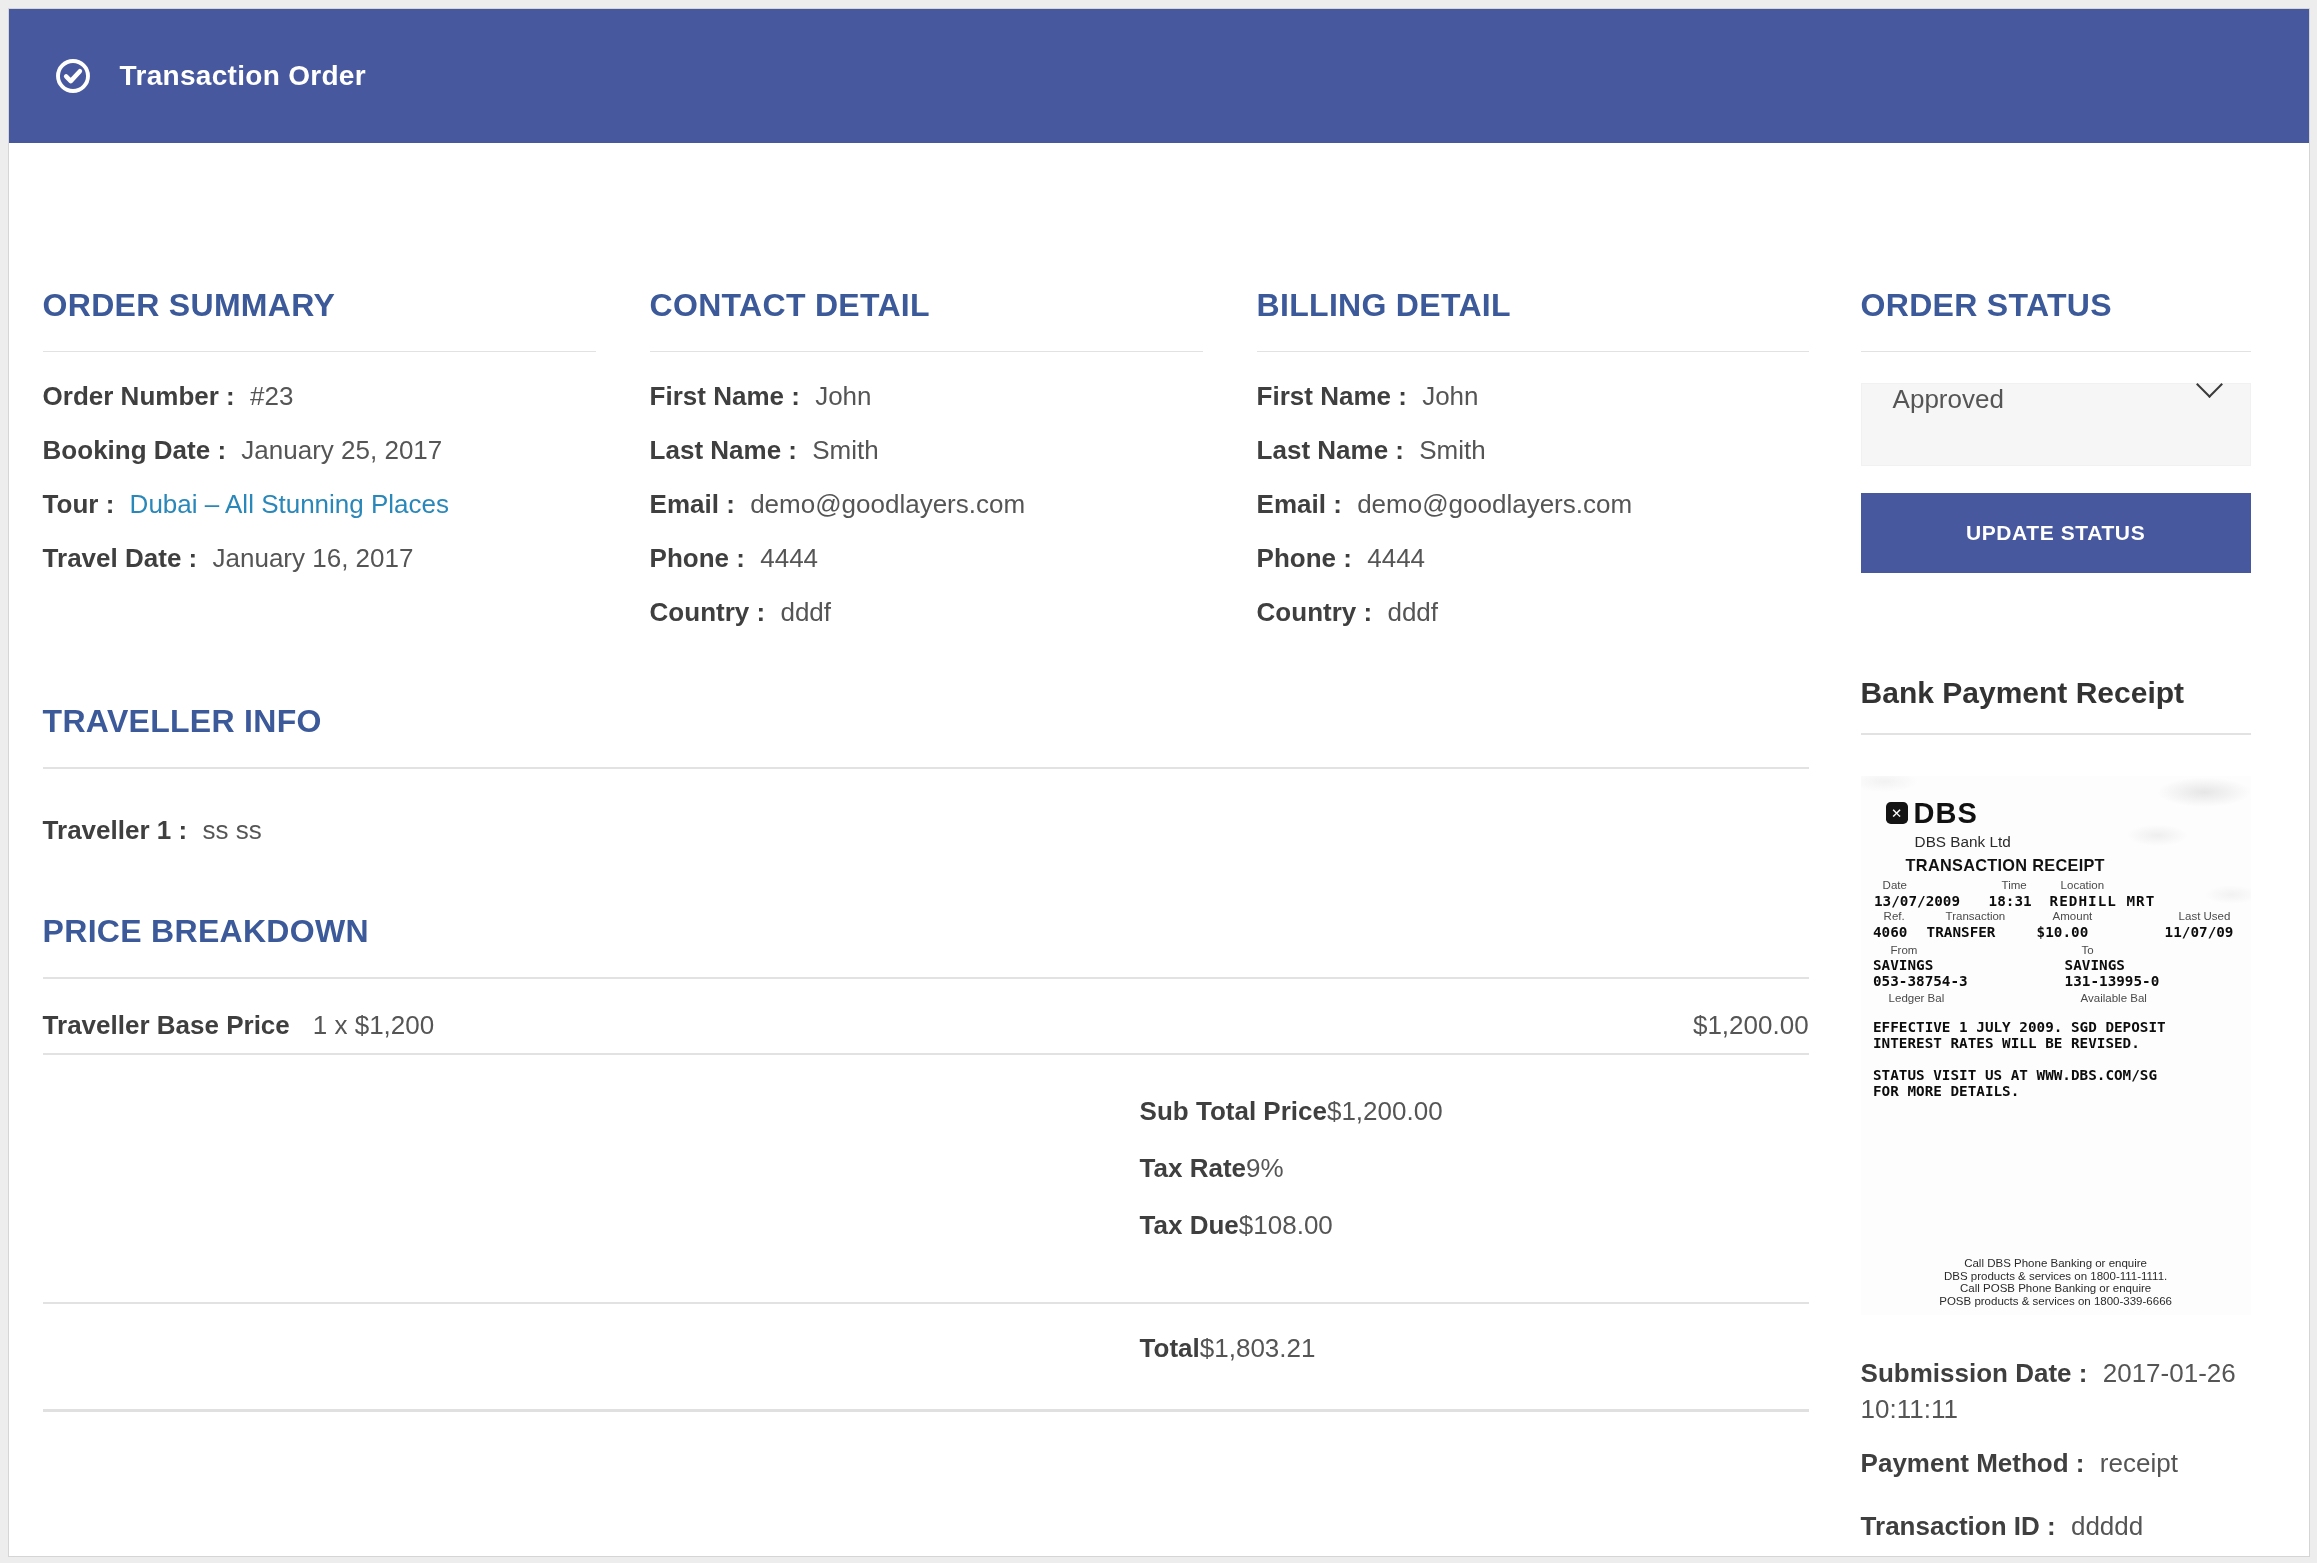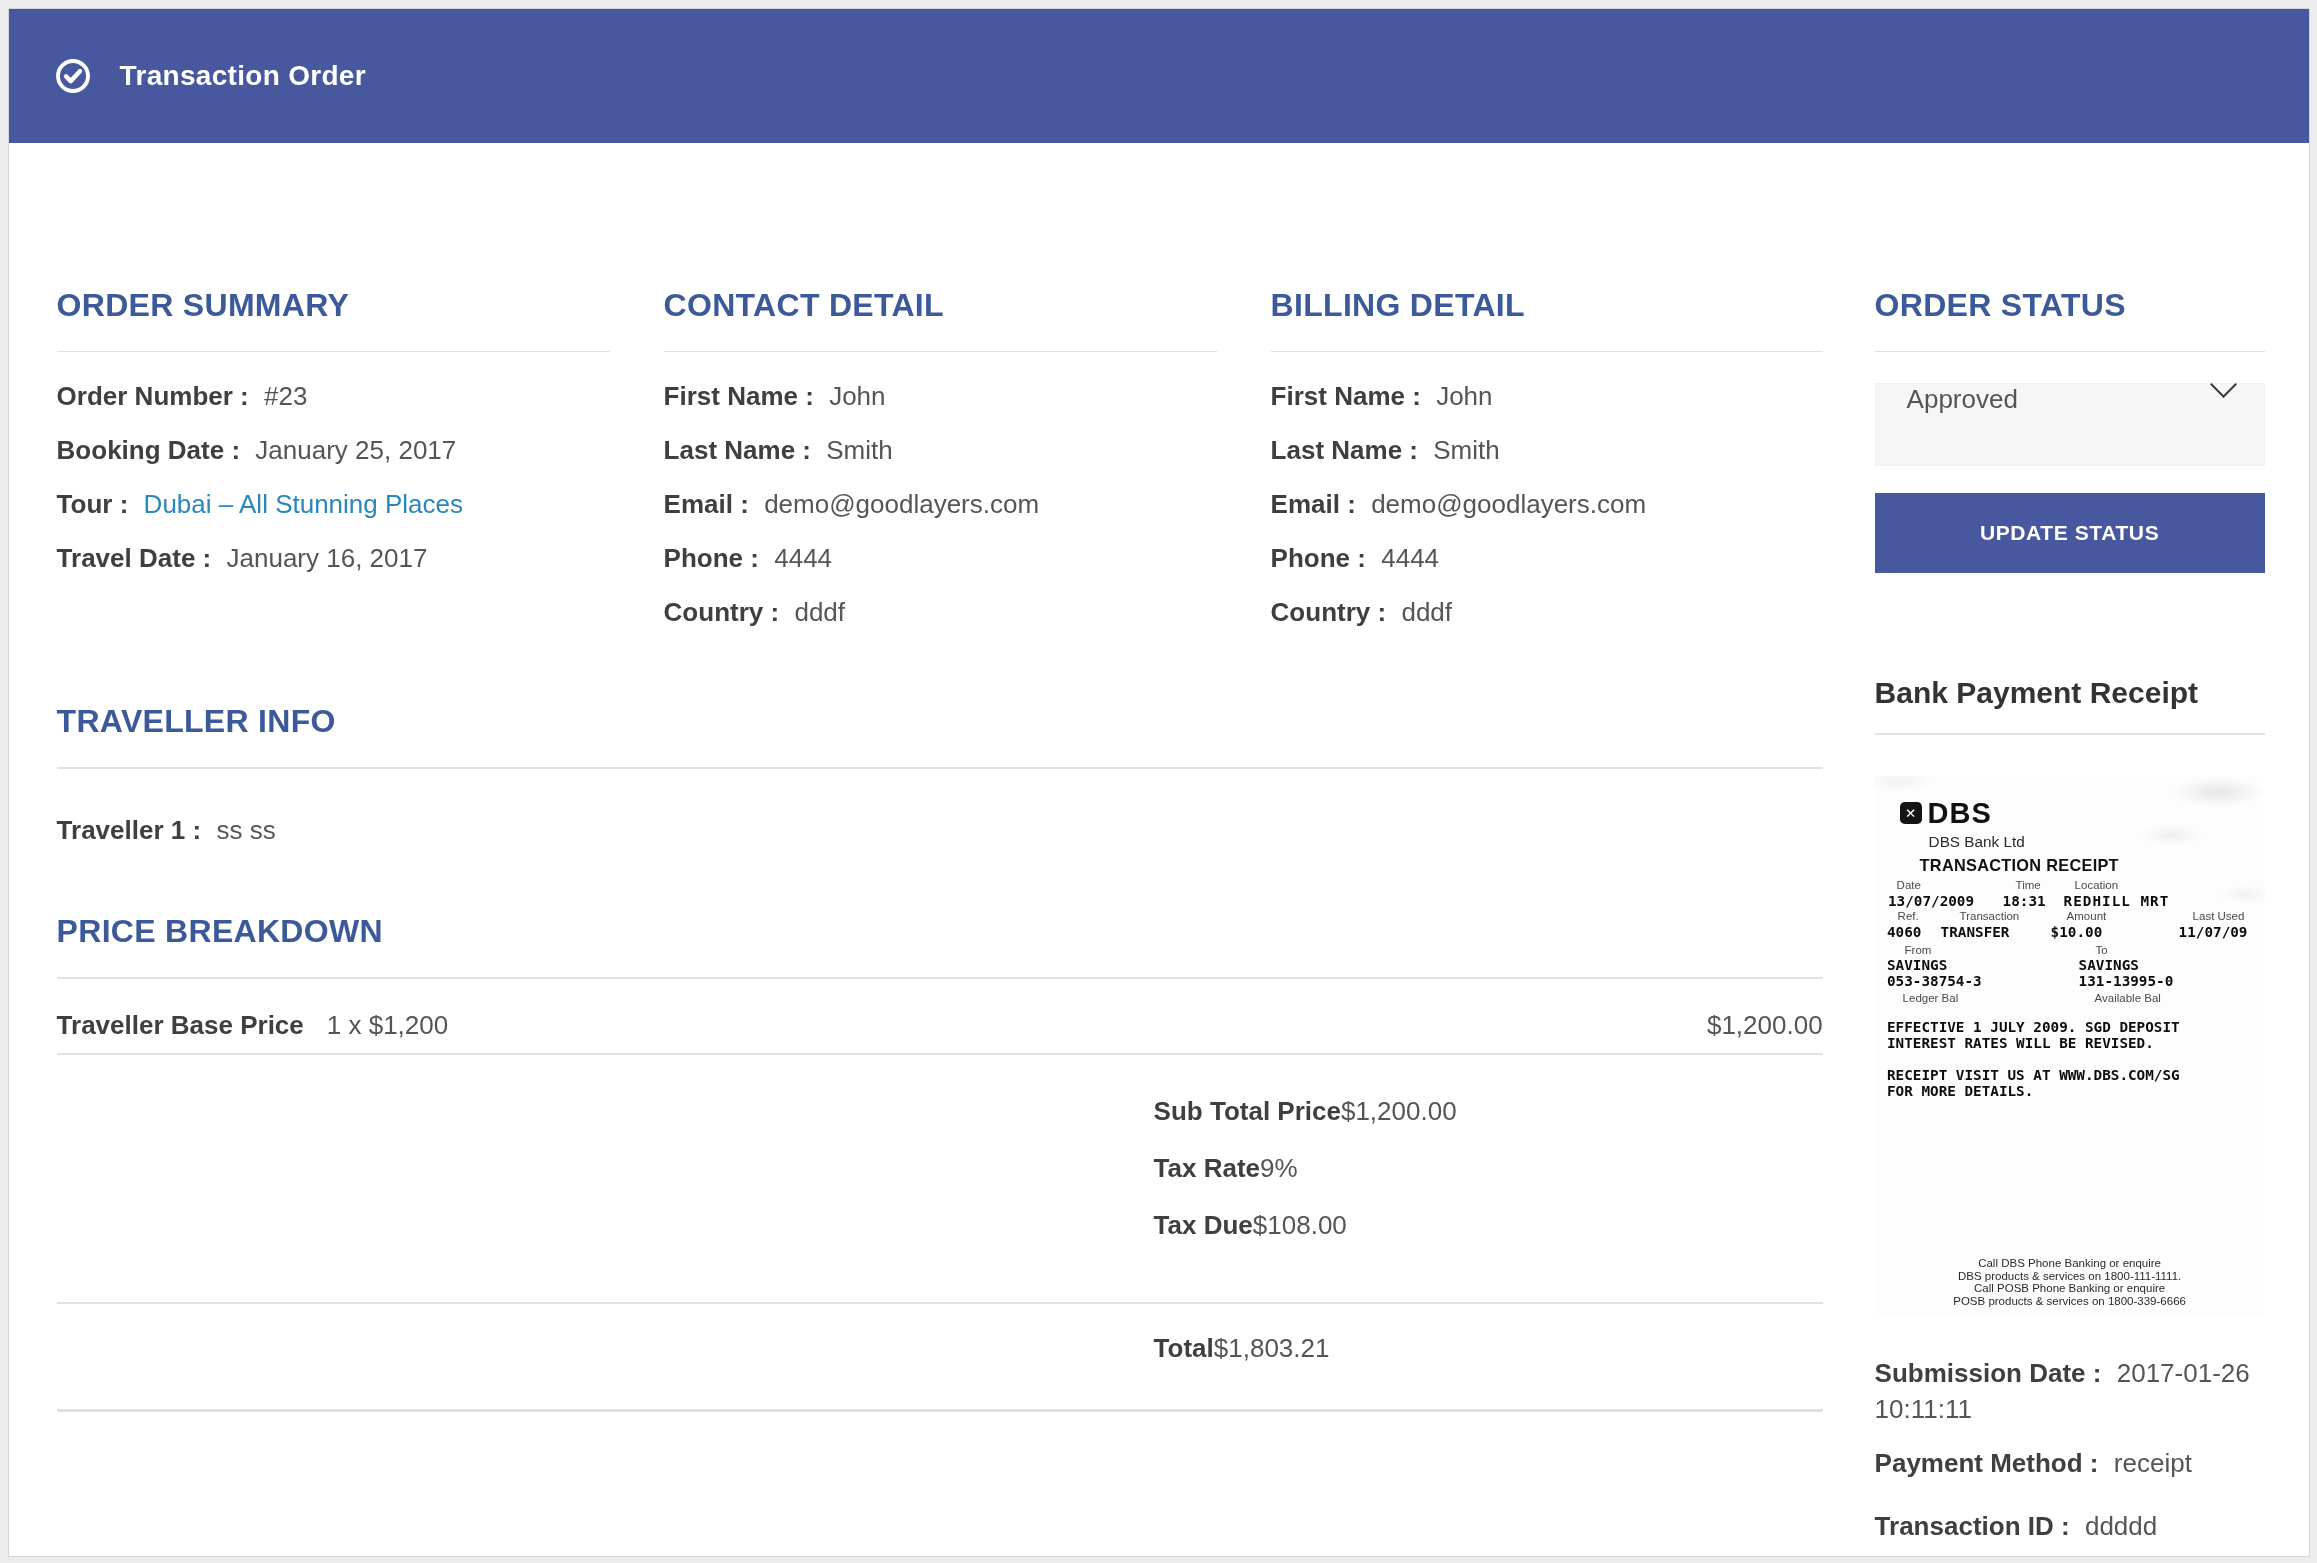--- a/index.html
+++ b/index.html
@@ -18,21 +18,21 @@
     overflow: hidden;
   }
   
   .topbar {
     height: 134px; background: #48589f;
     display: flex; align-items: center;
     padding: 16px 46px; gap: 29px;
   }
   .topbar-title { font-size: 28px; font-weight: 700; color: #fff; letter-spacing: 0.3px; }
   
-  .content { display: flex; padding: 143px 46px 0 48px; gap: 52px; }
+  .content { display: flex; padding: 143px 46px 0 34px; gap: 52px; }
   .main { width: 1766px; flex: 0 0 auto; }
   .sidebar { width: 390px; flex: 0 0 auto; }
   .sec-head { font-size: 32px; font-weight: 700; color: #3c5a9a; letter-spacing: 0.3px; line-height: 38px; white-space: nowrap; }
   .hr { height: 1.9px; background: #e2e2e2; margin-top: 27px; }
   .hr.thick { height: 2.9px; background: #e0e0e0; }
   .rows { margin-top: 17px; }
   .row { height: 54px; line-height: 54px; font-size: 26px; color: #555; white-space: nowrap; }
   .lbl { font-weight: 700; color: #3f3f3f; }
   .val { margin-left: 15.3px; }
   a.link { color: #2987b9; text-decoration: none; cursor: pointer; }
@@ -273,21 +273,21 @@
         <div class="r-h" style="left:221px;top:168px">To</div>
         <div class="r-v" style="left:12.4px;top:181px">SAVINGS</div>
         <div class="r-v" style="left:204px;top:181px">SAVINGS</div>
         <div class="r-v" style="left:12.4px;top:197px">053-38754-3</div>
         <div class="r-v" style="left:204px;top:197px">131-13995-0</div>
         <div class="r-h" style="left:28px;top:216px">Ledger Bal</div>
         <div class="r-h" style="left:220px;top:216px">Available Bal</div>
 
         <div class="r-note" style="left:12.4px;top:243px">EFFECTIVE 1 JULY 2009. SGD DEPOSIT</div>
         <div class="r-note" style="left:12.4px;top:259px">INTEREST RATES WILL BE REVISED.</div>
-        <div class="r-note" style="left:12.4px;top:291px">RECEIPT VISIT US AT WWW.DBS.COM/SG</div>
+        <div class="r-note" style="left:12.4px;top:291px">STATUS VISIT US AT WWW.DBS.COM/SG</div>
         <div class="r-note" style="left:12.4px;top:307px">FOR MORE DETAILS.</div>
 
         <div class="r-footer">
           <div>Call DBS Phone Banking or enquire</div>
           <div>DBS products &amp; services on 1800-111-1111.</div>
           <div>Call POSB Phone Banking or enquire</div>
           <div>POSB products &amp; services on 1800-339-6666</div>
         </div>
       </div>
 

